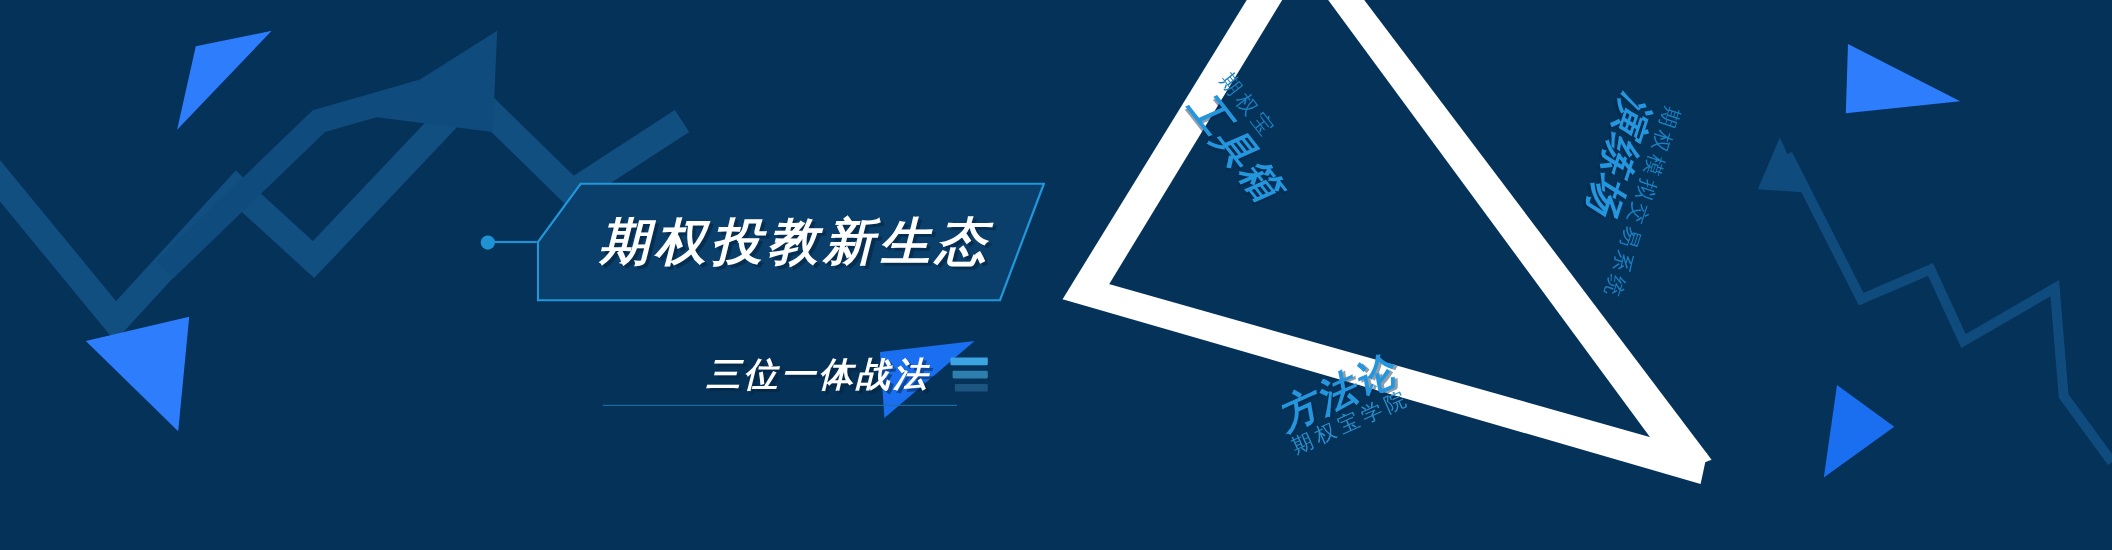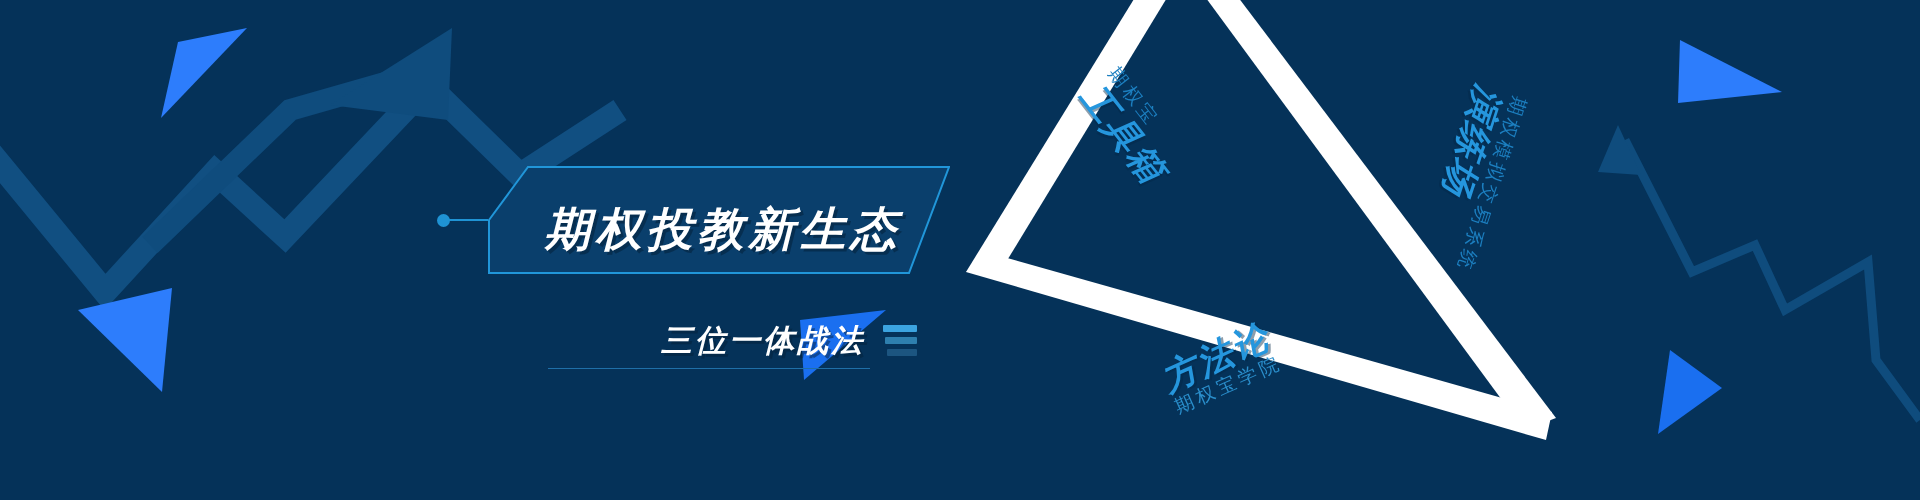--- a/index.html
+++ b/index.html
@@ -25,21 +25,21 @@
   .title-plate{
     position:absolute;
     left:488px;
     top:166px;
     width:462px;
     height:108px;
   }
   .title-plate svg{position:absolute;left:0;top:0;}
   .title-text{
     position:absolute;
-    left:0;top:10px;
+    left:0;top:0;
     width:462px;height:108px;
     display:flex;
     align-items:center;
     justify-content:center;
     color:#ffffff;
     font-size:46px;
     font-weight:bold;
     font-style:italic;
     letter-spacing:5px;
     text-shadow:3px 3px 0 rgba(3,32,58,.55);
@@ -74,21 +74,20 @@
     gap:18px;
   }
   .subtitle-text{
     color:#ffffff;
     font-size:31px;
     font-weight:bold;
     font-style:italic;
     letter-spacing:3px;
     white-space:nowrap;
     text-shadow:3px 3px 0 rgba(3,32,58,.5);
-    margin-left:19px;
   }
   .subtitle-bars{
     display:flex;
     flex-direction:column;
     gap:5px;
     padding-bottom:2px;
   }
   .subtitle-bars i{display:block;height:7px;border-radius:1px;}
   .sb1{width:34px;background:#3ca4e0;}
   .sb2{width:32px;background:#2e7fae;margin-left:2px;}

